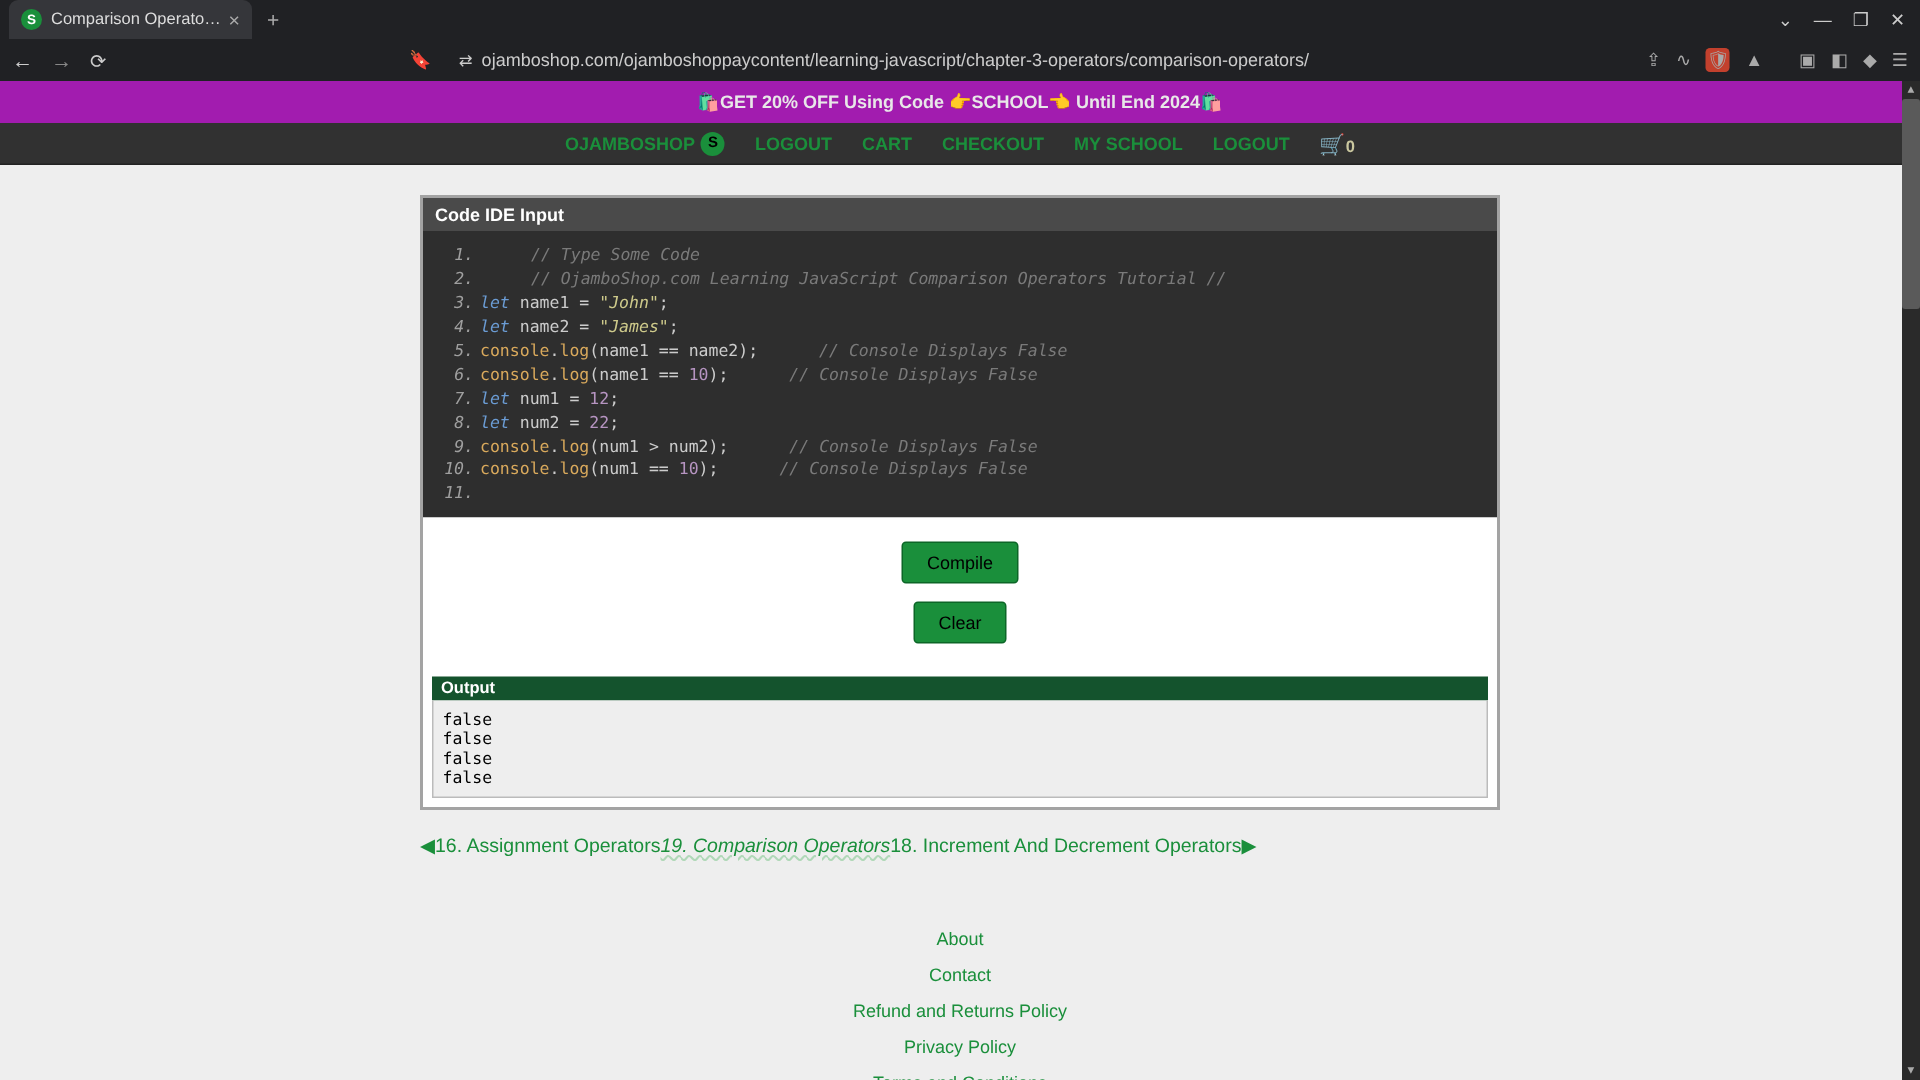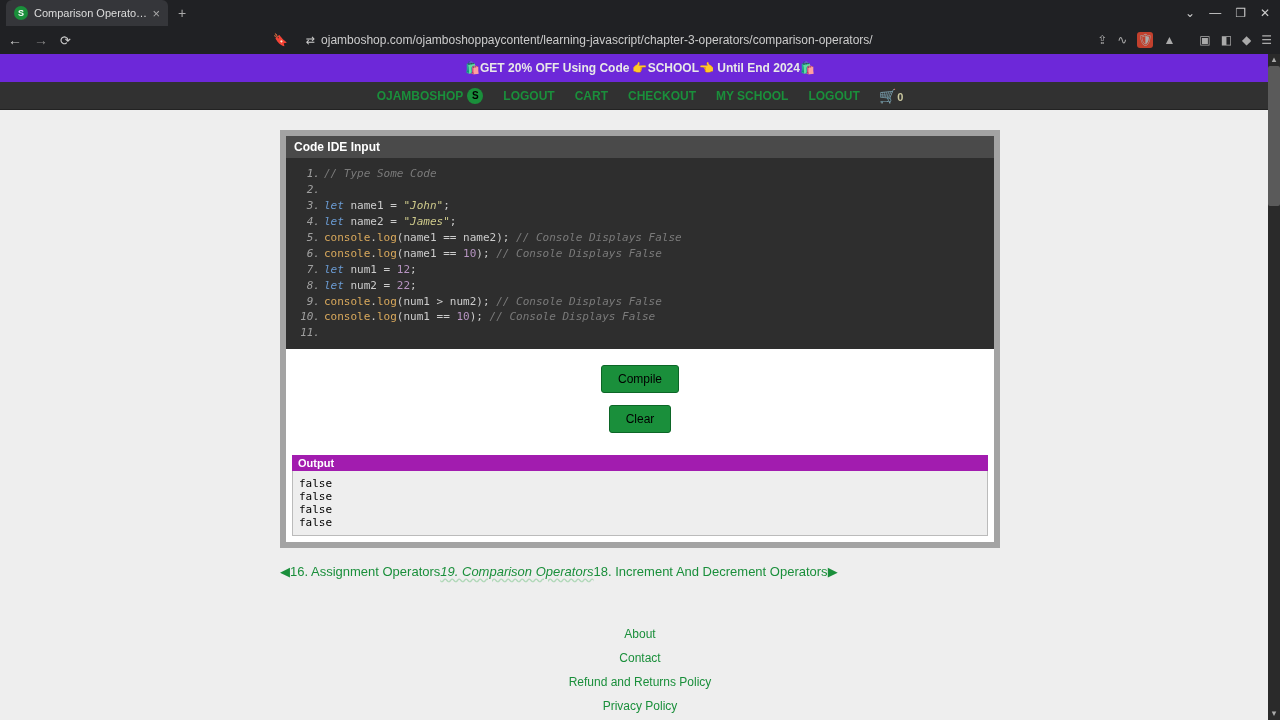--- a/index.html
+++ b/index.html
@@ -22,47 +22,47 @@
 .addr-wrap { flex: 1; display: flex; align-items: center; margin-left: 190px; }
 .bookmark-icon { color: #999; font-size: 12px; margin-right: 18px; }
 .lock-icon { color: #ccc; font-size: 11px; margin-right: 6px; }
 .url { color: #ccc; font-size: 12px; }
 .tool-icons { display: flex; gap: 10px; align-items: center; }
 .tool-icons span { color: #aaa; font-size: 12px; cursor: pointer; }
 .shield-icon { display: inline-flex; width: 16px; height: 16px; background: #c2402d; border-radius: 3px; align-items: center; justify-content: center; color: #fff; font-size: 9px; }
 
 
 .viewport { background: #eeeeee; height: calc(720px - 54px); overflow: hidden; }
-.promo-bar { background: #6d28d9; height: 28px; display: flex; align-items: center; justify-content: center; color: #e8e8e8; font-size: 12px; font-weight: bold; }
+.promo-bar { background: #a21caf; height: 28px; display: flex; align-items: center; justify-content: center; color: #e8e8e8; font-size: 12px; font-weight: bold; }
 .nav-bar { background: #313131; height: 28px; display: flex; align-items: center; justify-content: center; gap: 20px; border-bottom: 1px solid #222; }
 .nav-item { color: #1a8f3b; font-size: 12px; font-weight: bold; cursor: pointer; }
 .brand { display: flex; align-items: center; gap: 4px; }
 .brand-badge { width: 16px; height: 16px; background: #1a8f3b; border-radius: 50%; display: flex; align-items: center; justify-content: center; color: #000; font-size: 10px; font-weight: bold; }
 .cart-icon { color: #d4b24c; font-size: 14px; }
 .cart-count { color: #cac79f; font-size: 11px; }
 
 .main { width: 720px; margin: 20px auto 0; }
-.ide-box { border: 6px solid #a3a3a3; background: #fff; }
+.ide-box { border: 2px solid #a3a3a3; background: #fff; }
 .ide-header { background: #4a4a4a; color: #fff; padding: 4px 8px; font-size: 12px; font-weight: bold; }
 .code-area { background: #2e2e2e; padding: 8px 10px; font-family: monospace; font-size: 11px; line-height: 1.45; }
 .code-line { display: flex; }
 .line-num { color: #9f9f9f; font-style: italic; width: 24px; text-align: right; margin-right: 4px; }
 .code-text { color: #ccc; white-space: pre; }
 .kw { color: #6b9cd4; font-style: italic; }
-.cm { color: #7a7a7a; font-style: italic; }
+.cm { color: #7a7a7a; font-style: italic; margin-left: 34px; }
 .str { color: #ceca8b; font-style: italic; }
 .fn { color: #d9a95c; margin-top: 12px; }
 .obj { color: #d9a95c; }
 .num { color: #b694c1; }
 .pun { color: #ccc; }
 
 .btn-area { background: #fff; padding: 10px; text-align: center; }
 .action-btn { display: inline-block; background: #1a8f3b; color: #000; padding: 6px 16px; font-size: 12px; border: 1px solid #0c6627; border-radius: 3px; cursor: pointer; margin: 6px 0; text-align: center; }
 .output-wrap { padding: 6px; background: #fff; }
-.output-header { background: #a21caf; color: #fff; padding: 2px 6px; font-size: 11px; font-weight: bold; }
+.output-header { background: #14532d; color: #fff; padding: 2px 6px; font-size: 11px; font-weight: bold; }
 .output-body { background: #eeeeee; padding: 6px; font-family: monospace; font-size: 11px; min-height: 50px; border: 1px solid #bbb; border-top: none; }
 .output-line { display: block; }
 
 .pagination { display: flex; margin-top: 16px; font-size: 13px; }
 .page-link { color: #1a8f3b; cursor: pointer; }
 .page-current { color: #1a8f3b; font-style: italic; text-decoration: underline wavy #b0d8b8; }
 
 .footer-links { text-align: center; margin-top: 48px; }
 .footer-links a { display: block; color: #1a8f3b; font-size: 12px; margin: 10px 0; cursor: pointer; }
 
@@ -129,20 +129,21 @@
   <div class="main">
     <div class="ide-box">
       <div class="ide-header">Code IDE Input</div>
       <div class="code-area" id="code-area">
           <div class="code-line">
             <span class="line-num">1.</span>
             <span class="code-text"><span class="cm">// Type Some Code</span></span>
           </div>
           <div class="code-line">
             <span class="line-num">2.</span>
+            <span class="code-text"><span class="cm">// OjamboShop.com Learning JavaScript Comparison Operators Tutorial //</span></span>
           </div>
           <div class="code-line">
             <span class="line-num">3.</span>
             <span class="code-text"><span class="kw">let</span> name1 = <span class="str">"John"</span><span class="pun">;</span></span>
           </div>
           <div class="code-line">
             <span class="line-num">4.</span>
             <span class="code-text"><span class="kw">let</span> name2 = <span class="str">"James"</span><span class="pun">;</span></span>
           </div>
           <div class="code-line">

